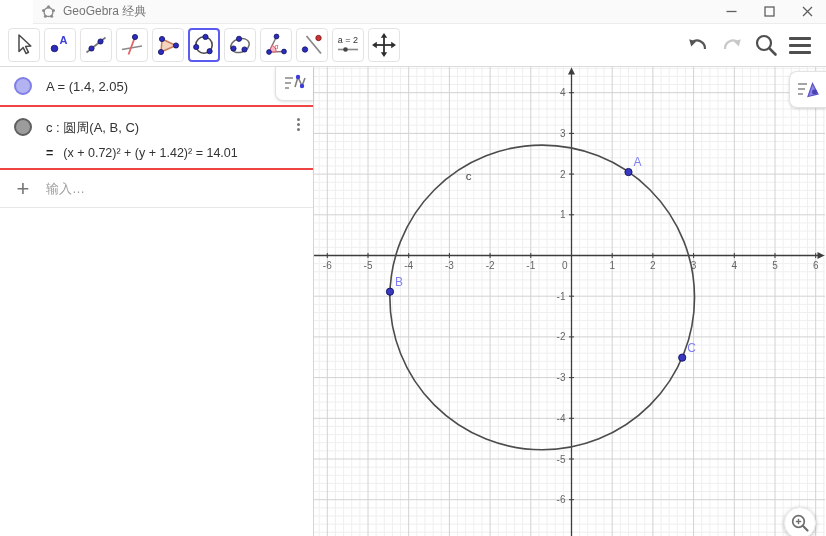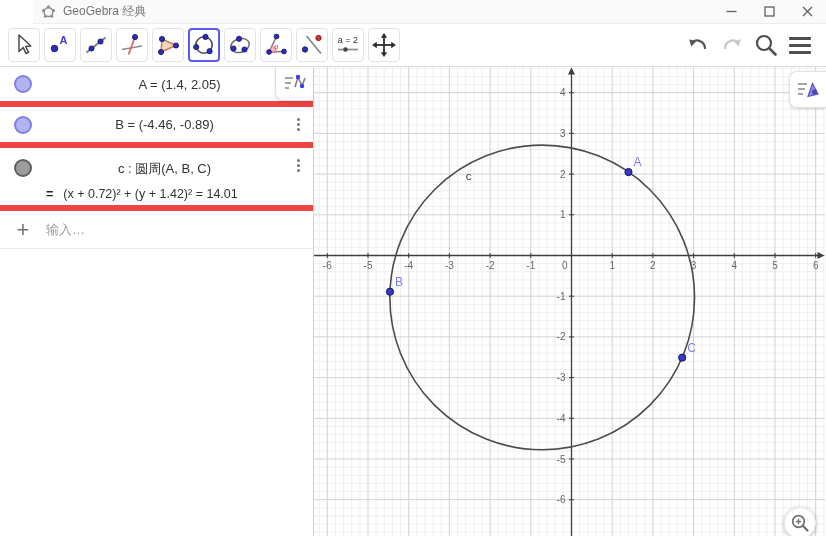--- a/index.html
+++ b/index.html
@@ -27,21 +27,21 @@
   .tb-icon-btn { background:transparent; border:none; width:28px; height:30px; display:flex;
     align-items:center; justify-content:center; cursor:pointer; padding:0; }
   .hamburger { display:flex; flex-direction:column; gap:4px; }
   .hamburger span { display:block; width:22px; height:3px; background:#4f4f4f; border-radius:1px; }
 
   
   .main { position:absolute; top:67px; left:0; right:0; bottom:0; display:flex; }
 
   
   .algebra { position:relative; width:314px; background:#fff; border-right:1px solid #d4d4d4; }
-  .alg-row { display:flex; align-items:center; border-bottom:6px solid #ef4444; position:relative;text-align:center; }
+  .alg-row { display:flex; align-items:center; border-bottom:2px solid #ef4444; position:relative; }
   .alg-row.two-line { align-items:flex-start; }
   .marker-col { width:46px; flex:0 0 46px; display:flex; justify-content:center; padding-top:0; }
   .two-line .marker-col, .two-line .kebab { margin-top:11px; }
   .marker { width:18px; height:18px; border-radius:50%; cursor:pointer; }
   .marker.purple { background:#b3b3f1; border:2px solid #7f7fe8; }
   .marker.gray { background:#9c9c9c; border:2px solid #5f5f5f; }
   .alg-text { font-size:13px; color:#333; flex:1; padding:2px 0; }
   .two-line .alg-text { padding-top:12px; }
   .alg-eq { font-size:12.5px; color:#333; margin-top:9px; display:flex; gap:10px; }
   .alg-eq .eq-sign { font-weight:bold; color:#222; }
@@ -246,31 +246,20 @@
         </svg>
       </button>
 
       <div class="alg-row" style="height:40px;">
         <div class="marker-col">
             <span class="marker purple"></span>
           </div>
         <div class="alg-text">A = (1.4, 2.05)</div>
       </div>
 
-      <div class="alg-row" style="height:41px;">
-        <div class="marker-col">
-            <span class="marker purple"></span>
-          </div>
-        <div class="alg-text">B = (-4.46, -0.89)</div>
-        <button class="kebab">
-            <i></i>
-            <i></i>
-            <i></i>
-          </button>
-      </div>
 
 
       <div class="alg-row two-line" style="height:63px;">
         <div class="marker-col">
             <span class="marker gray"></span>
           </div>
         <div class="alg-text">
           <div>c : 圆周(A, B, C)</div>
           <div class="alg-eq">
             <span class="eq-sign">=</span>

